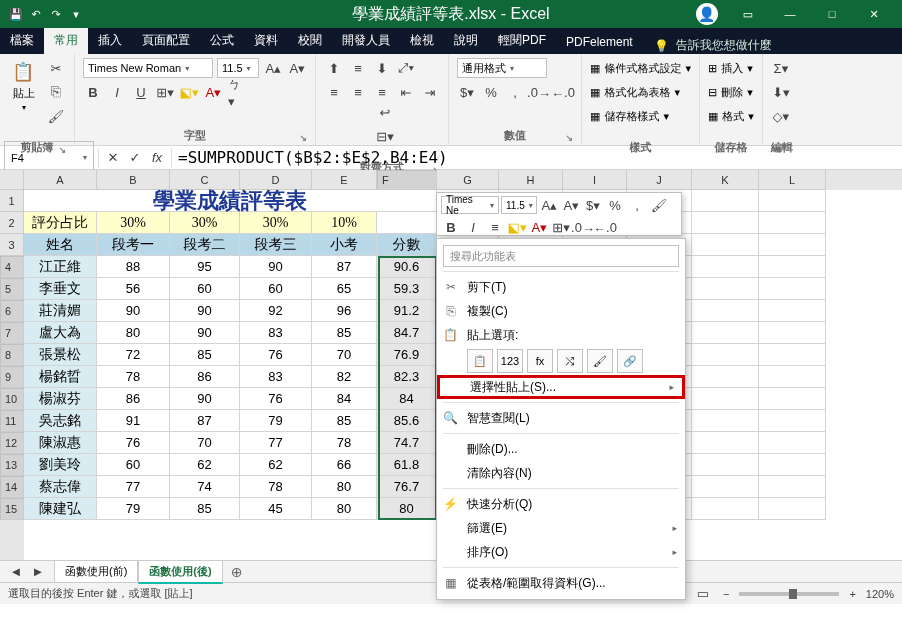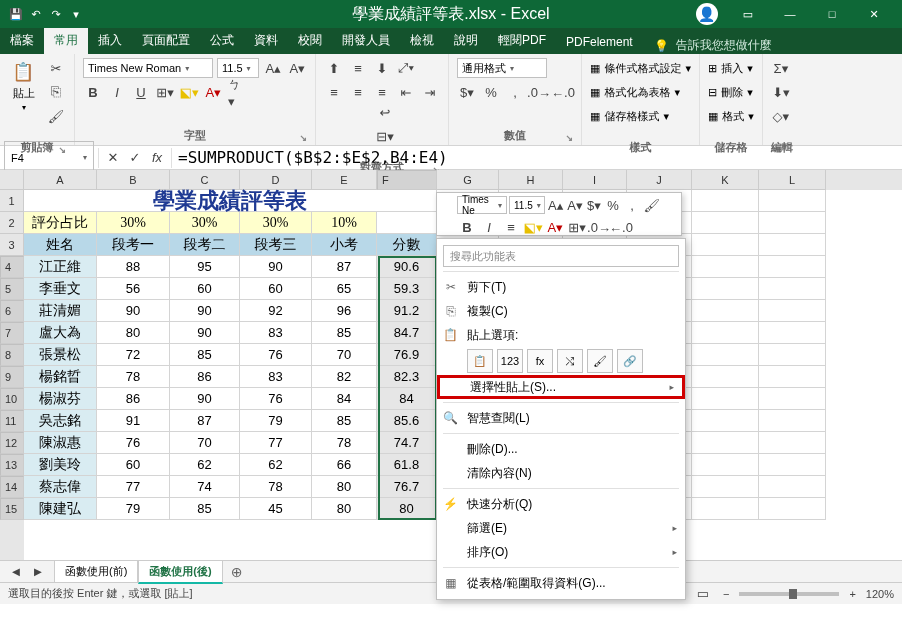--- a/index.html
+++ b/index.html
@@ -8,21 +8,21 @@
 
 .titlebar { height:28px; background:#0e6837; display:flex; align-items:center; color:#fff; position:relative; }
 .titlebar .qat { display:flex; align-items:center; gap:4px; padding-left:8px; }
 .titlebar .qat .ic { width:16px; height:16px; display:flex; align-items:center; justify-content:center; font-size:11px; color:#fff; cursor:pointer; }
 .titlebar .title { position:absolute; left:50%; transform:translateX(-50%); font-size:16px; }
 .titlebar .winctrl { margin-left:auto; display:flex; align-items:center; gap:2px; padding-right:8px; }
 .titlebar .winctrl .ic { width:40px; height:28px; display:flex; align-items:center; justify-content:center; font-size:11px; cursor:pointer; }
 .avatar { width:22px; height:22px; border-radius:50%; background:#fff; display:flex; align-items:center; justify-content:center; color:#0e6837; font-size:14px; margin-right:8px; }
 
 
-.tabs { height:26px; background:#14532d; display:flex; align-items:flex-end; color:#fff; }
+.tabs { height:26px; background:#0f172a; display:flex; align-items:flex-end; color:#fff; }
 .tab { padding:5px 10px; font-size:12px; cursor:pointer; }
 .tab.active { background:#f3f3f3; color:#217346; }
 .tell { margin-left:12px; display:flex; align-items:center; gap:6px; color:#d0e8db; font-size:12px; }
 
 
 .ribbon { height:92px; background:#f3f3f3; border-bottom:1px solid #d4d4d4; display:flex; }
 .group { border-right:1px solid #e0e0e0; padding:4px 8px 2px; display:flex; flex-direction:column; justify-content:space-between; }
 .group-body { display:flex; align-items:flex-start; gap:6px; }
 .group-label { text-align:center; font-size:11px; color:#666; margin-top:14px; position:relative;font-weight:bold; }
 .group-label .dl { position:absolute; right:0; bottom:0; font-size:9px; color:#888; cursor:pointer; }
@@ -57,21 +57,21 @@
 .cell { border-right:1px solid #d4d4d4; border-bottom:1px solid #d4d4d4; font-size:13px; display:flex; align-items:center; justify-content:center; background:#fff; }
 .title-row { font-family:"DFKai-SB","KaiTi",serif; font-size:22px; color:#1f3a93; font-weight:bold; justify-content:center; }
 .hdr-yellow { background:#ffffcc !important; font-family:"DFKai-SB","KaiTi",serif; font-size:14px; }
 .hdr-blue { background:#b8d8e8 !important; font-family:"DFKai-SB","KaiTi",serif; font-size:14px; }
 .name-col { background:#d9ecf2 !important; font-family:"DFKai-SB","KaiTi",serif; font-size:14px; }
 .score-col { background:#e6e6e6 !important; }
 .sel-range { border:2px solid #217346; position:absolute; pointer-events:none; }
 .g-val { position:absolute; font-size:13px; }
 
 
-.minibar { position:absolute; left:436px; top:192px; width:246px; height:44px; background:#fff; border:1px solid #c0c0c0; box-shadow:2px 2px 6px rgba(0,0,0,.2); padding:2px 20px; display:flex; flex-direction:column; gap:2px; z-index:5; }
+.minibar { position:absolute; left:436px; top:192px; width:246px; height:44px; background:#fff; border:1px solid #c0c0c0; box-shadow:2px 2px 6px rgba(0,0,0,.2); padding:2px 4px; display:flex; flex-direction:column; gap:2px; z-index:5; }
 .minibar .row { gap:2px; }
 .minibar .sel { height:18px; font-size:10px; }
 
 
 .ctx { position:absolute; left:436px; top:238px; width:250px; background:#fff; border:1px solid #c0c0c0; box-shadow:2px 2px 8px rgba(0,0,0,.25); padding:4px 0; z-index:5; }
 .ctx .srch { margin:2px 6px 4px; height:22px; border:1px solid #c0c0c0; padding:0 6px; font-size:11px; color:#888; display:flex; align-items:center; }
 .ctx .mi { height:24px; display:flex; align-items:center; padding:0 8px 0 30px; font-size:12px; position:relative; cursor:pointer; }
 .ctx .mi .mic { position:absolute; left:6px; width:16px; text-align:center; font-size:12px; color:#666; }
 .ctx .mi .arr { margin-left:auto; font-size:9px; color:#666; }
 .ctx .sep { height:1px; background:#e0e0e0; margin:3px 6px; }

